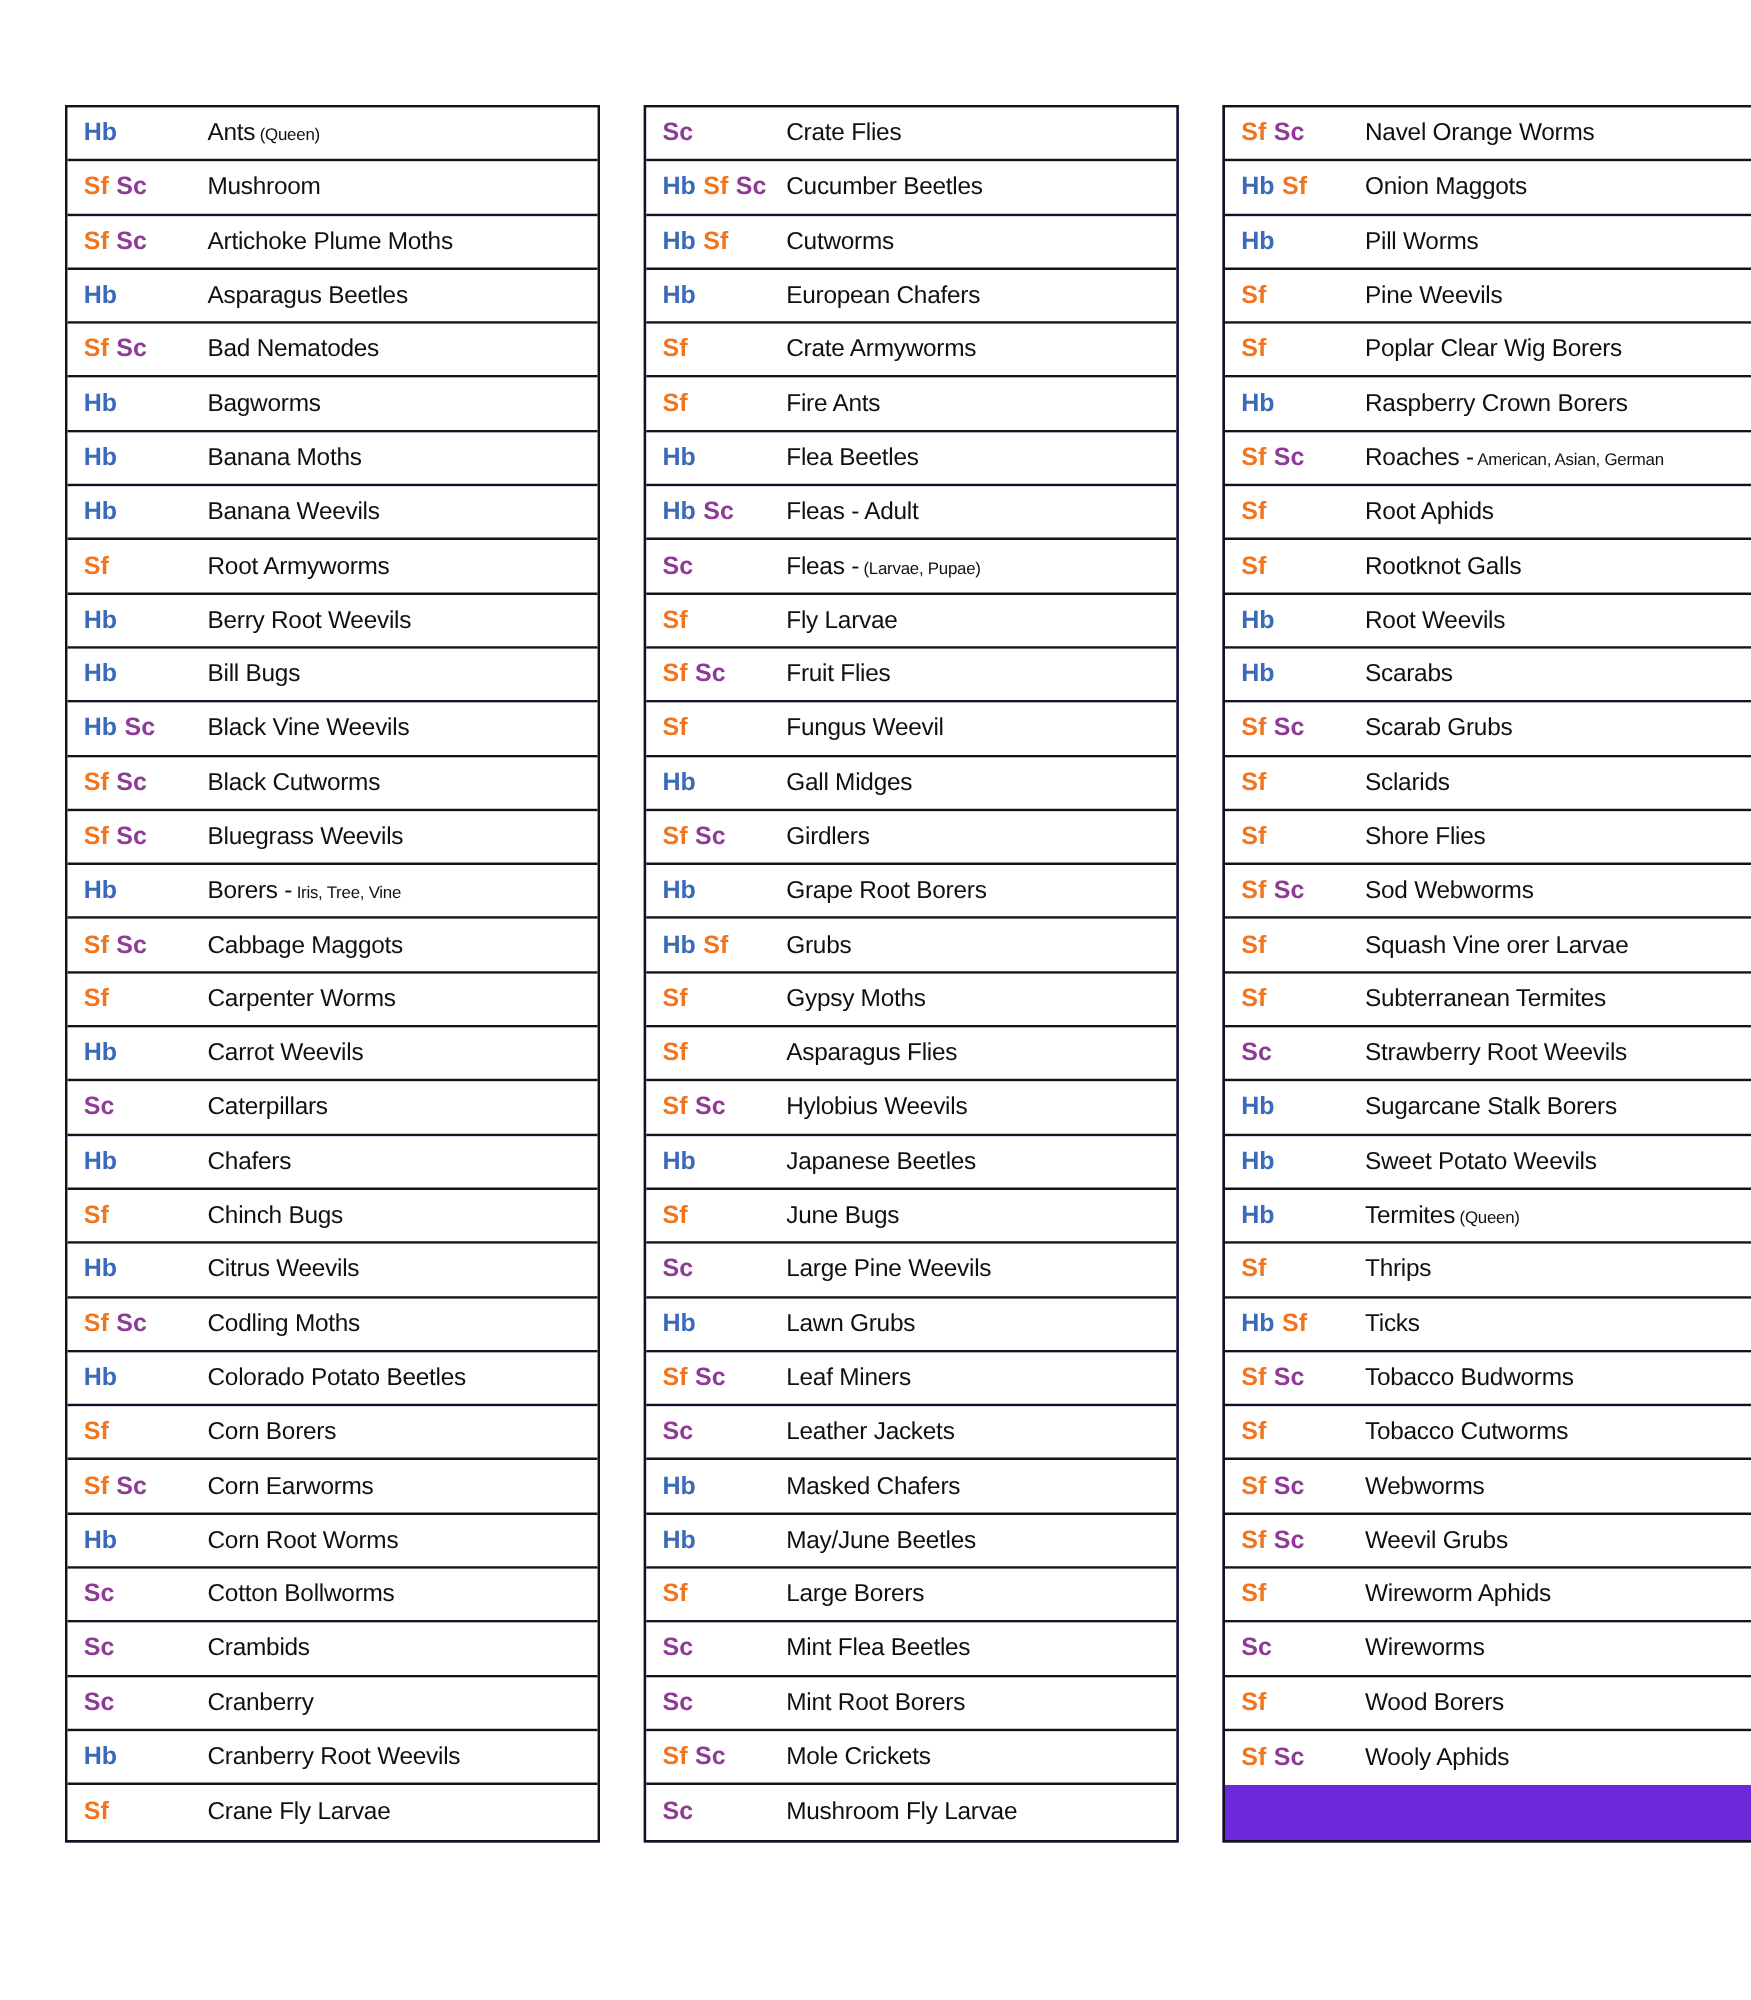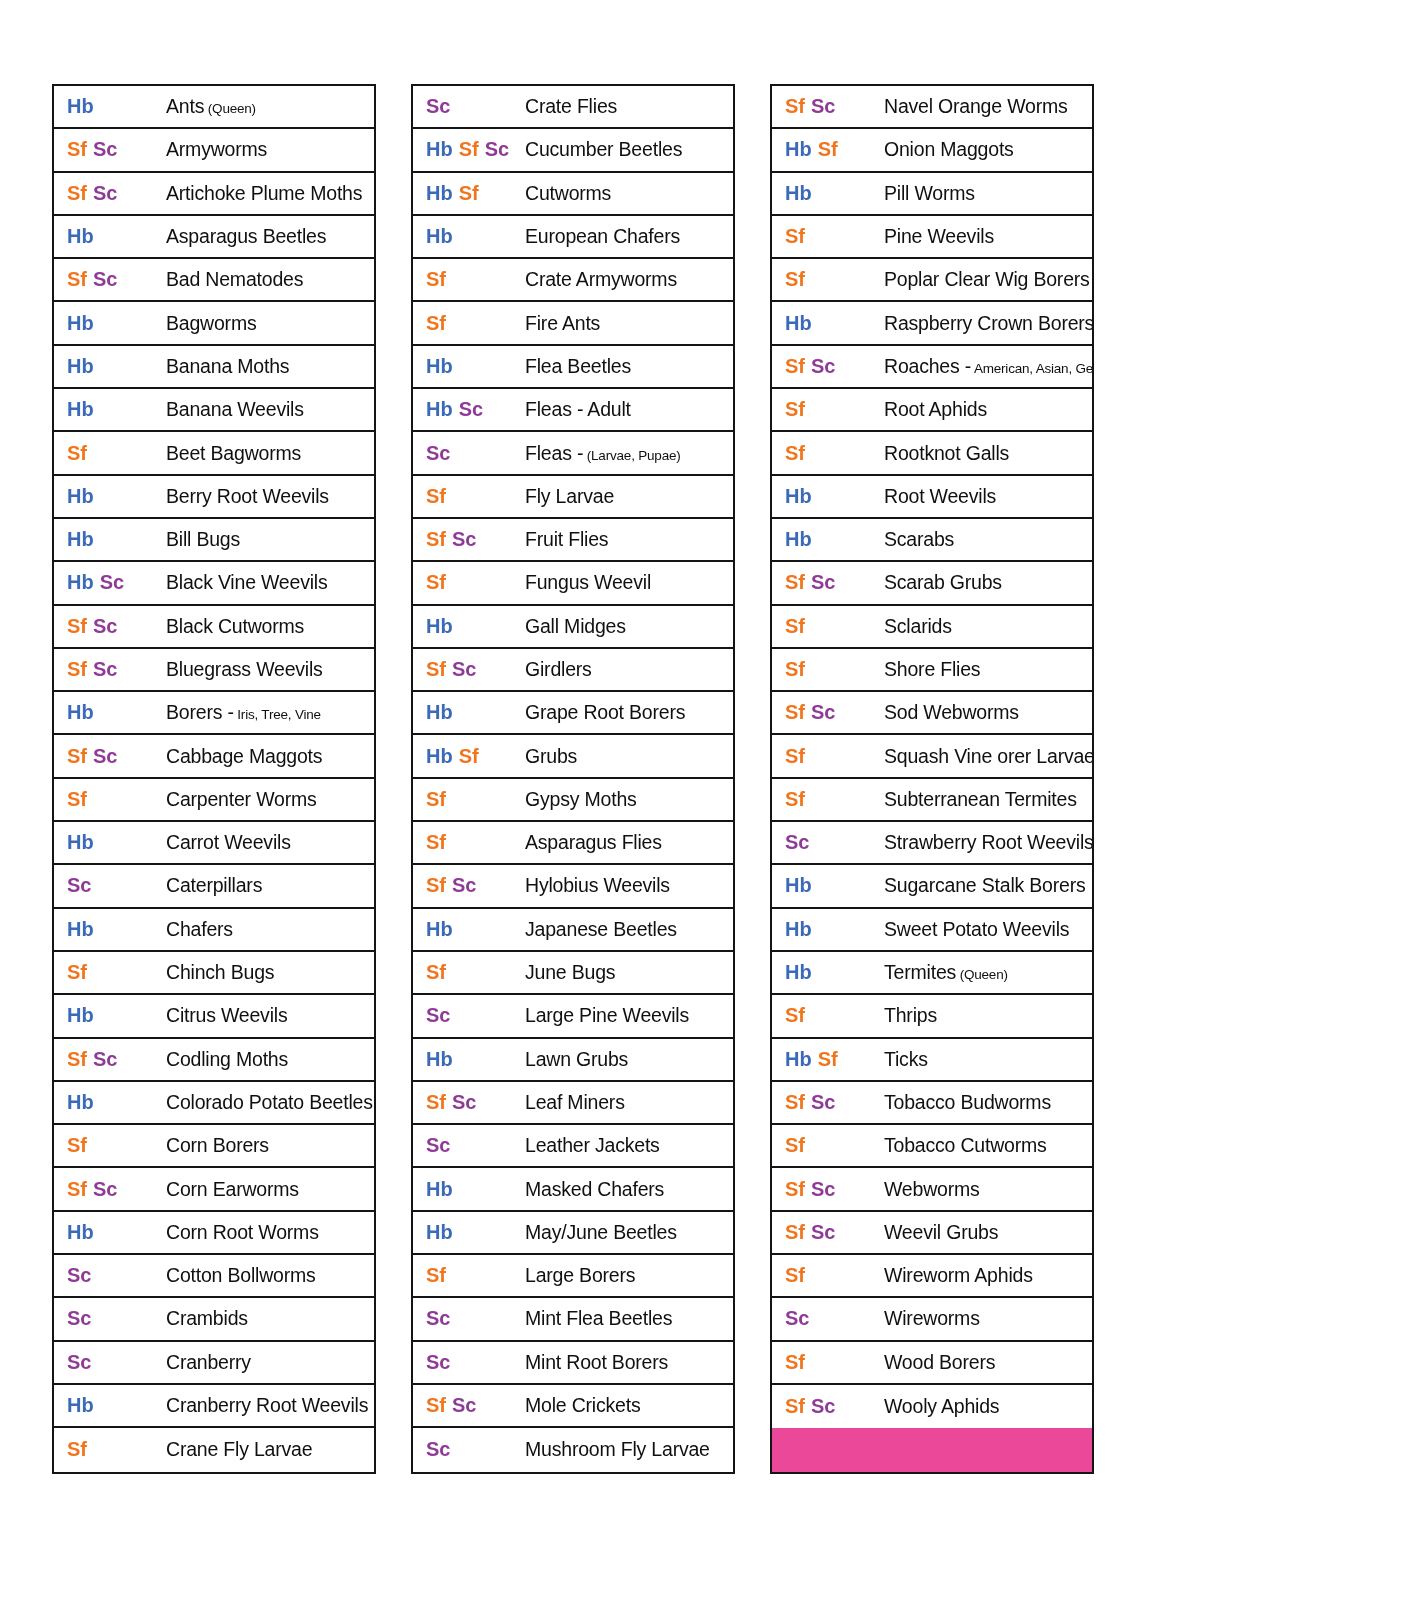--- a/index.html
+++ b/index.html
@@ -12,23 +12,23 @@
     overflow: hidden;
   }
   .sheet {
     position: absolute;
     top: 84px;
     left: 52px;
     display: flex;
     gap: 35px;
   }
   .pest-table {
-    width: 324px;
+    width: 428px;
     border: 2px solid #141414;
-    background: #ec4899;
+    background: #6d28d9;
   }
   .row {
     display: flex;
     align-items: center;
     height: 43.3px;
     border-bottom: 2px solid #141414;
     background: #ffffff;
     overflow: hidden;
   }
   .row:last-child { border-bottom: none; }
@@ -72,21 +72,21 @@
         <span class="codes">
           <span class="code" style="color: rgb(58, 106, 184);">Hb</span>
         </span>
         <span class="name">Ants<span class="suffix"> (Queen)</span></span>
       </div>
       <div class="row">
         <span class="codes">
           <span class="code" style="color: rgb(241, 117, 29);">Sf</span>
           <span class="code" style="color: rgb(142, 58, 150);">Sc</span>
         </span>
-        <span class="name">Armyworms</span>
+        <span class="name">Mushroom</span>
       </div>
       <div class="row">
         <span class="codes">
           <span class="code" style="color: rgb(241, 117, 29);">Sf</span>
           <span class="code" style="color: rgb(142, 58, 150);">Sc</span>
         </span>
         <span class="name">Artichoke Plume Moths</span>
       </div>
       <div class="row">
         <span class="codes">
@@ -116,21 +116,21 @@
       <div class="row">
         <span class="codes">
           <span class="code" style="color: rgb(58, 106, 184);">Hb</span>
         </span>
         <span class="name">Banana Weevils</span>
       </div>
       <div class="row">
         <span class="codes">
           <span class="code" style="color: rgb(241, 117, 29);">Sf</span>
         </span>
-        <span class="name">Beet Bagworms</span>
+        <span class="name">Root Armyworms</span>
       </div>
       <div class="row">
         <span class="codes">
           <span class="code" style="color: rgb(58, 106, 184);">Hb</span>
         </span>
         <span class="name">Berry Root Weevils</span>
       </div>
       <div class="row">
         <span class="codes">
           <span class="code" style="color: rgb(58, 106, 184);">Hb</span>

